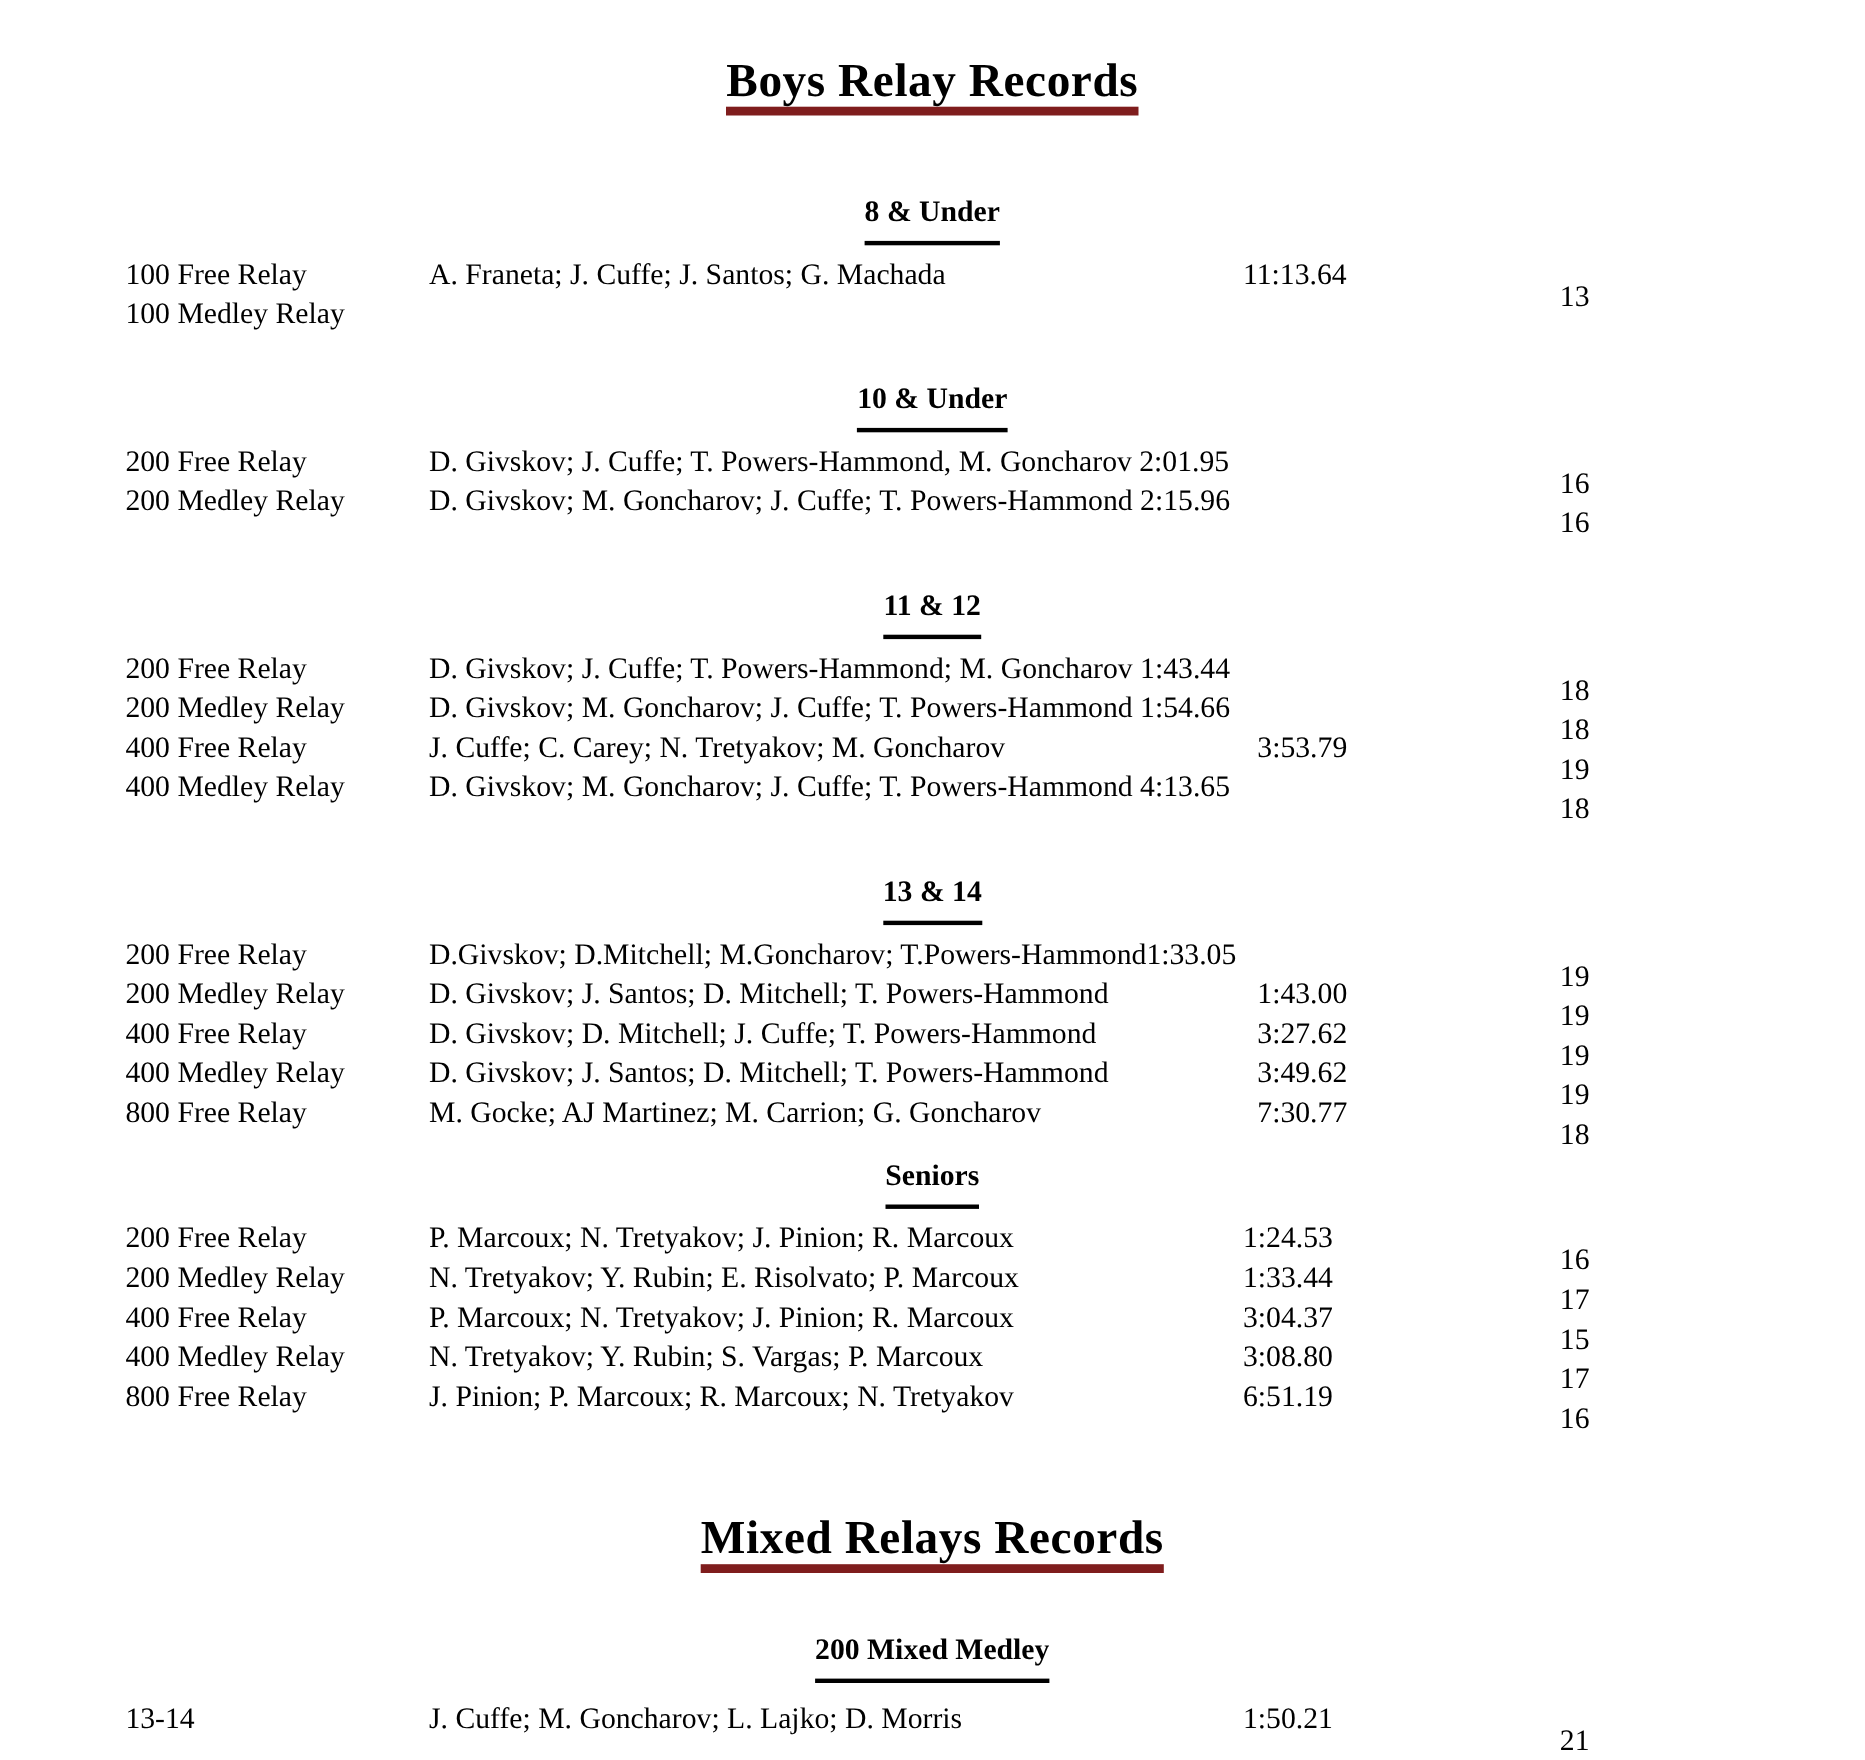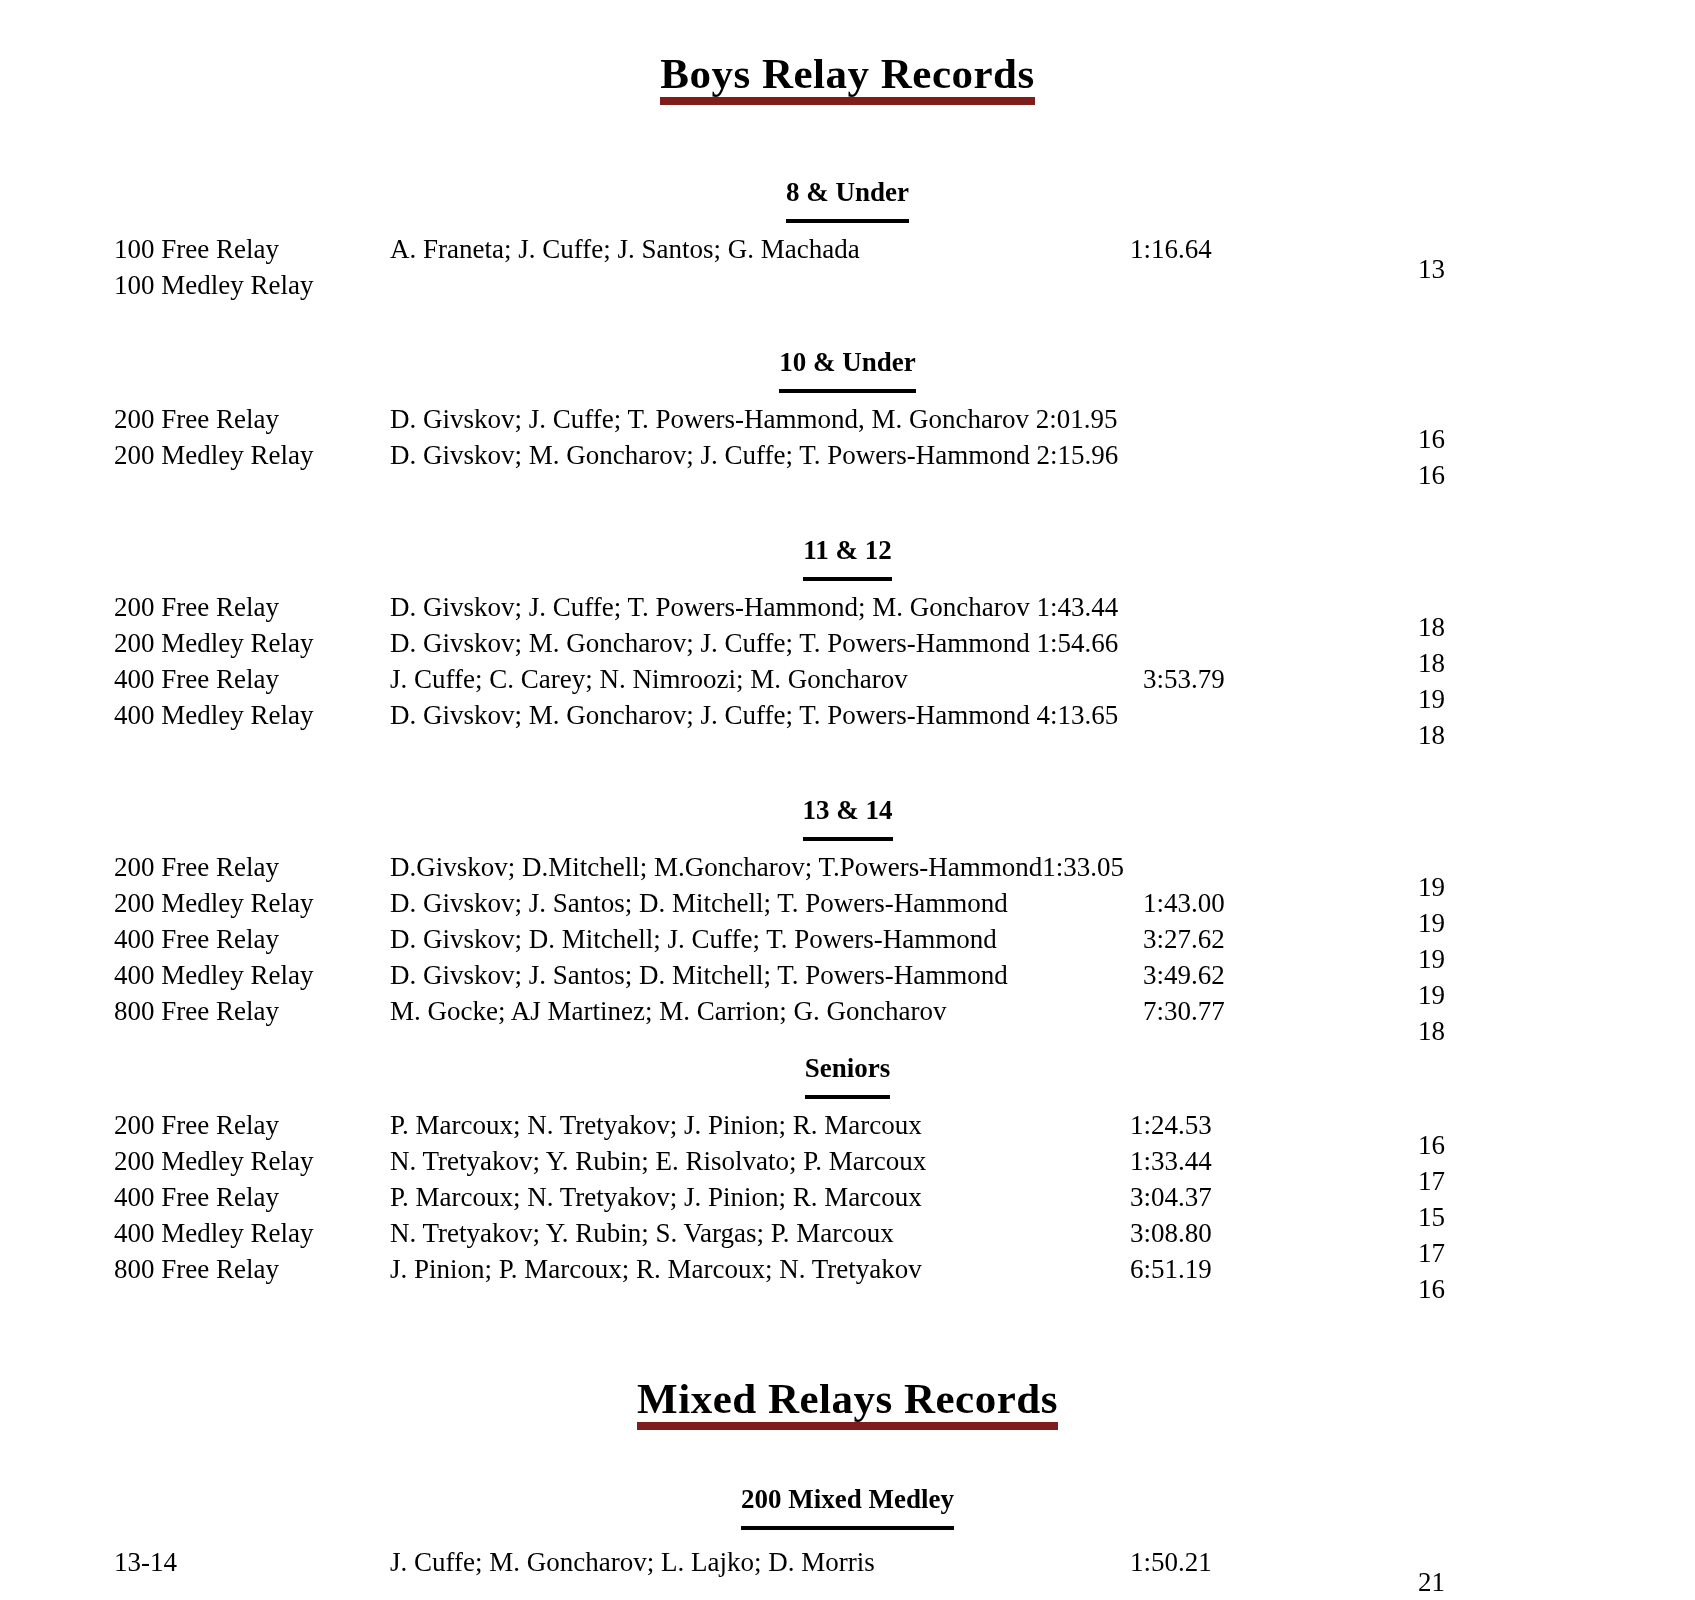--- a/index.html
+++ b/index.html
@@ -124,21 +124,21 @@
   <div class="sp-74"></div>
 
   <div class="section-head">
     <span class="u">8 &amp; Under</span>
   </div>
   <div class="sp-8"></div>
   <div class="rows">
     <div class="row">
       <span class="c-event">100 Free Relay</span>
       <span class="c-names">A. Franeta; J. Cuffe; J. Santos; G. Machada</span>
-      <span class="c-time">1:16.64</span>
+      <span class="c-time">11:13.64</span>
       <span class="c-age">13</span>
     </div>
     <div class="row">
       <span class="c-event">100 Medley Relay</span>
       <span class="c-names"></span>
       <span class="c-time"></span>
       <span class="c-age"></span>
     </div>
   </div>
 
@@ -177,21 +177,21 @@
       <span class="c-age">18</span>
     </div>
     <div class="row">
       <span class="c-event">200 Medley Relay</span>
       <span class="c-names">D. Givskov; M. Goncharov; J. Cuffe; T. Powers-Hammond 1:54.66</span>
       <span class="c-time"></span>
       <span class="c-age">18</span>
     </div>
     <div class="row time-right">
       <span class="c-event">400 Free Relay</span>
-      <span class="c-names">J. Cuffe; C. Carey; N. Nimroozi; M. Goncharov</span>
+      <span class="c-names">J. Cuffe; C. Carey; N. Tretyakov; M. Goncharov</span>
       <span class="c-time">3:53.79</span>
       <span class="c-age">19</span>
     </div>
     <div class="row">
       <span class="c-event">400 Medley Relay</span>
       <span class="c-names">D. Givskov; M. Goncharov; J. Cuffe; T. Powers-Hammond 4:13.65</span>
       <span class="c-time"></span>
       <span class="c-age">18</span>
     </div>
   </div>

